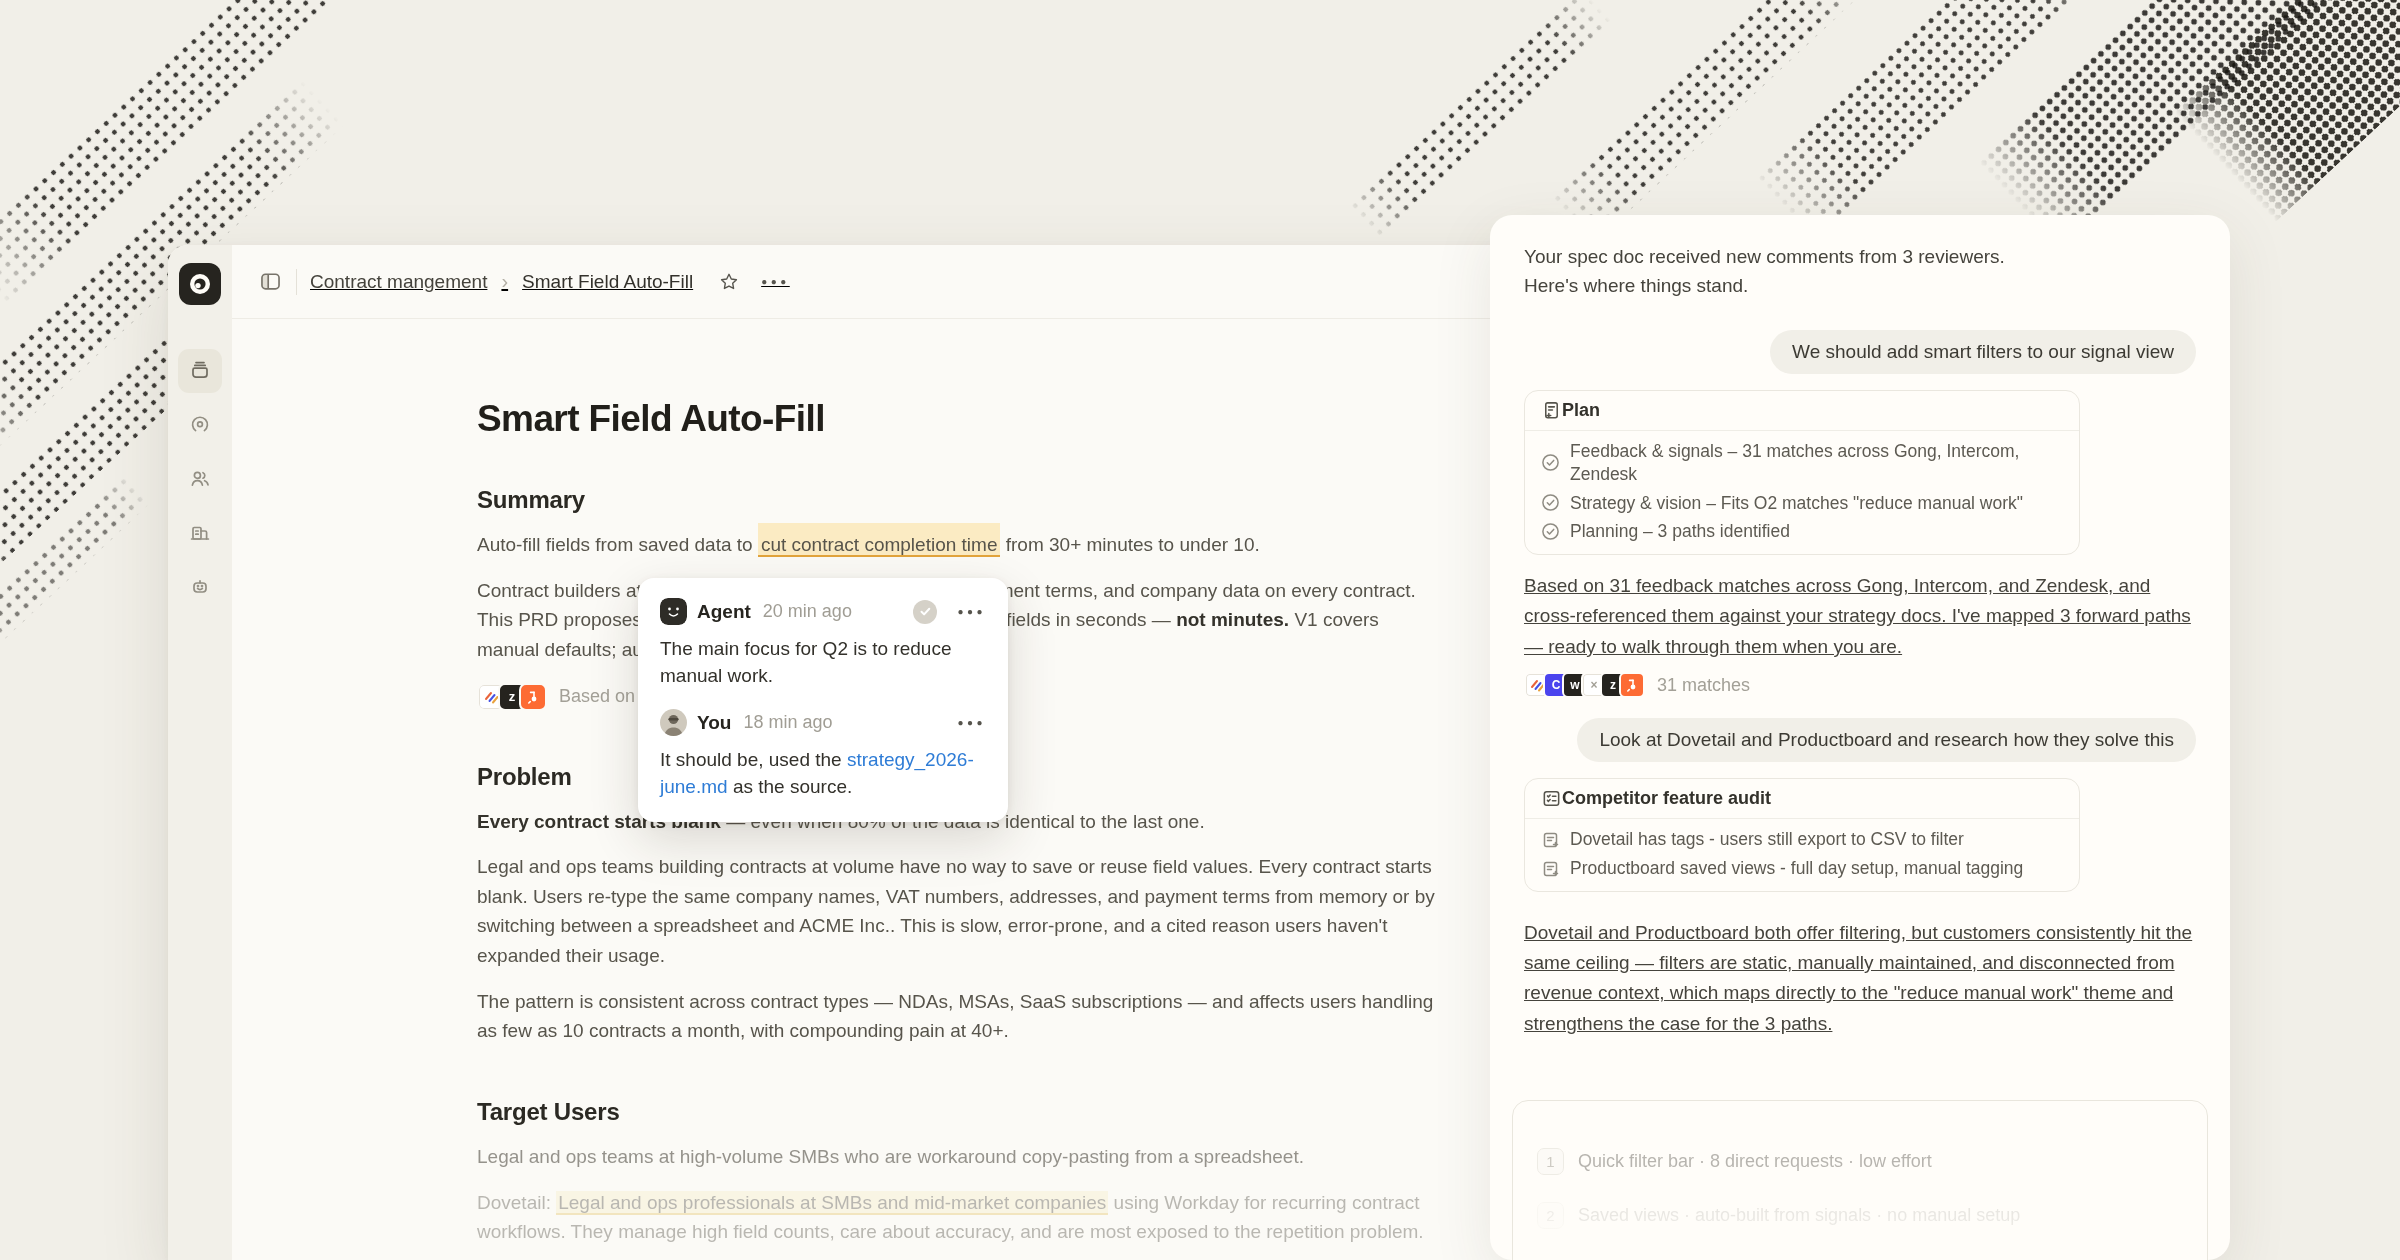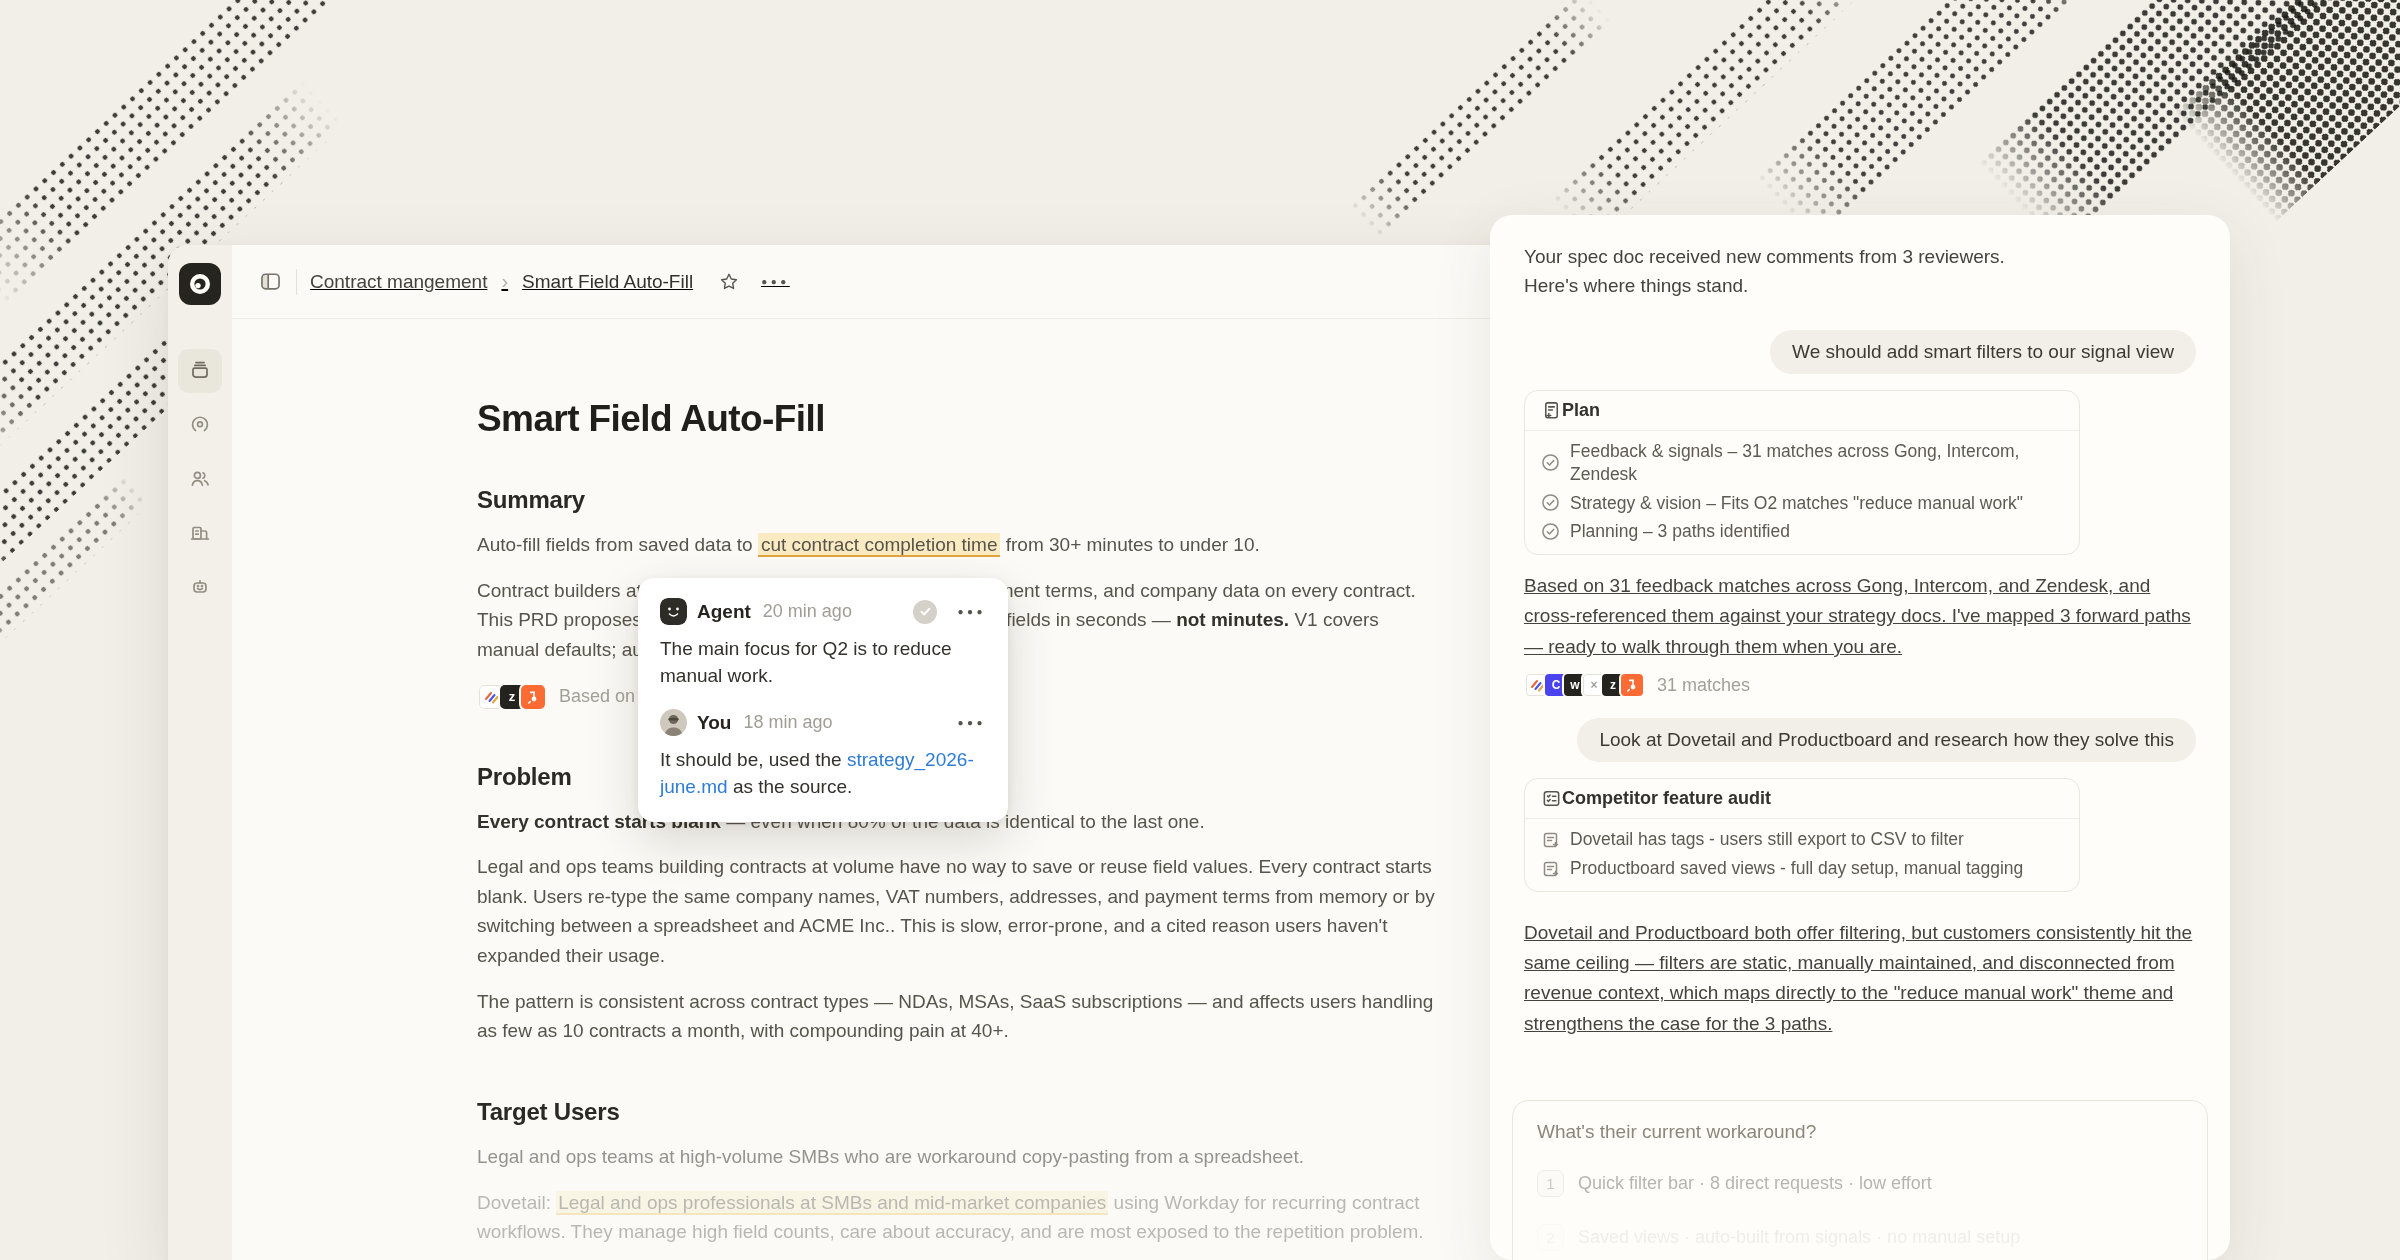--- a/index.html
+++ b/index.html
@@ -51,21 +51,21 @@
   .crumb.current{color:#33312b;}
   .star-icon{width:22px;height:22px;color:#56544d;margin-left:12px;}
   .dots{color:#56544d;font-size:10px;letter-spacing:3.5px;margin-left:8px;font-weight:700;}
 
   .content{position:absolute;left:245px;top:73px;width:960px;}
   .doc-title{margin:80px 0 0;font-size:37px;letter-spacing:-.6px;color:#211f1a;font-weight:700;}
   .h2{margin:52px 0 0;font-size:24px;color:#2b2923;font-weight:700;letter-spacing:-.2px;}
   .h2.first{margin-top:46px;}
   .p{margin:16px 0 0;font-size:19px;line-height:1.56;color:#57544b;}
   .p b{color:#34322b;font-weight:700;}
-  .hl{background:#fbebc3;border-bottom:2px solid #e2a43c;padding:1px 3px 0;}
+  .hl{background:#fbebc3;border-bottom:2px solid #e2a43c;padding:11px 3px 0;}
   .hl-soft{background:#f7eecb;border-bottom:2px solid #e6c76f;padding:1px 2px 0;}
   .t-fade1{opacity:.62;} .t-fade2{opacity:.40;}
 
   .badge-row{margin-top:18px;display:flex;align-items:center;gap:12px;color:#a3a097;font-size:18px;}
   .appicons{display:flex;}
   .appicon{width:24px;height:24px;border-radius:7px;display:flex;align-items:center;justify-content:center;
     font-weight:700;font-size:13px;margin-left:-7px;border:2px solid #fbfaf6;box-sizing:content-box;}
   .appicons .appicon:first-child{margin-left:0;}
   .appicon.i-light{background:#fff;box-shadow:inset 0 0 0 1px #e6e2d9;}
   .appicon.i-dark{background:#25231e;color:#fff;}
@@ -385,21 +385,20 @@
             <path d="M14.5 12.5v4M12.5 14.5h4"></path>
           </svg>
         <span>Productboard saved views - full day setup, manual tagging</span>
       </div>
     </div>
   </div>
 
   <div class="a-par mt">Dovetail and Productboard both offer filtering, but customers consistently hit the same ceiling — filters are static, manually maintained, and disconnected from revenue context, which maps directly to the "reduce manual work" theme and strengthens the case for the 3 paths.</div>
 
   <div class="composer">
-    <div class="composer-ph">What's their current workaround?</div>
     <div class="sug sug1">
       <div class="sug-num">1</div>
       <span>Quick filter bar · 8 direct requests · low effort</span>
     </div>
     <div class="sug sug2">
       <div class="sug-num">2</div>
       <span>Saved views · auto-built from signals · no manual setup</span>
     </div>
     <div class="composer-fade"></div>
   </div>

